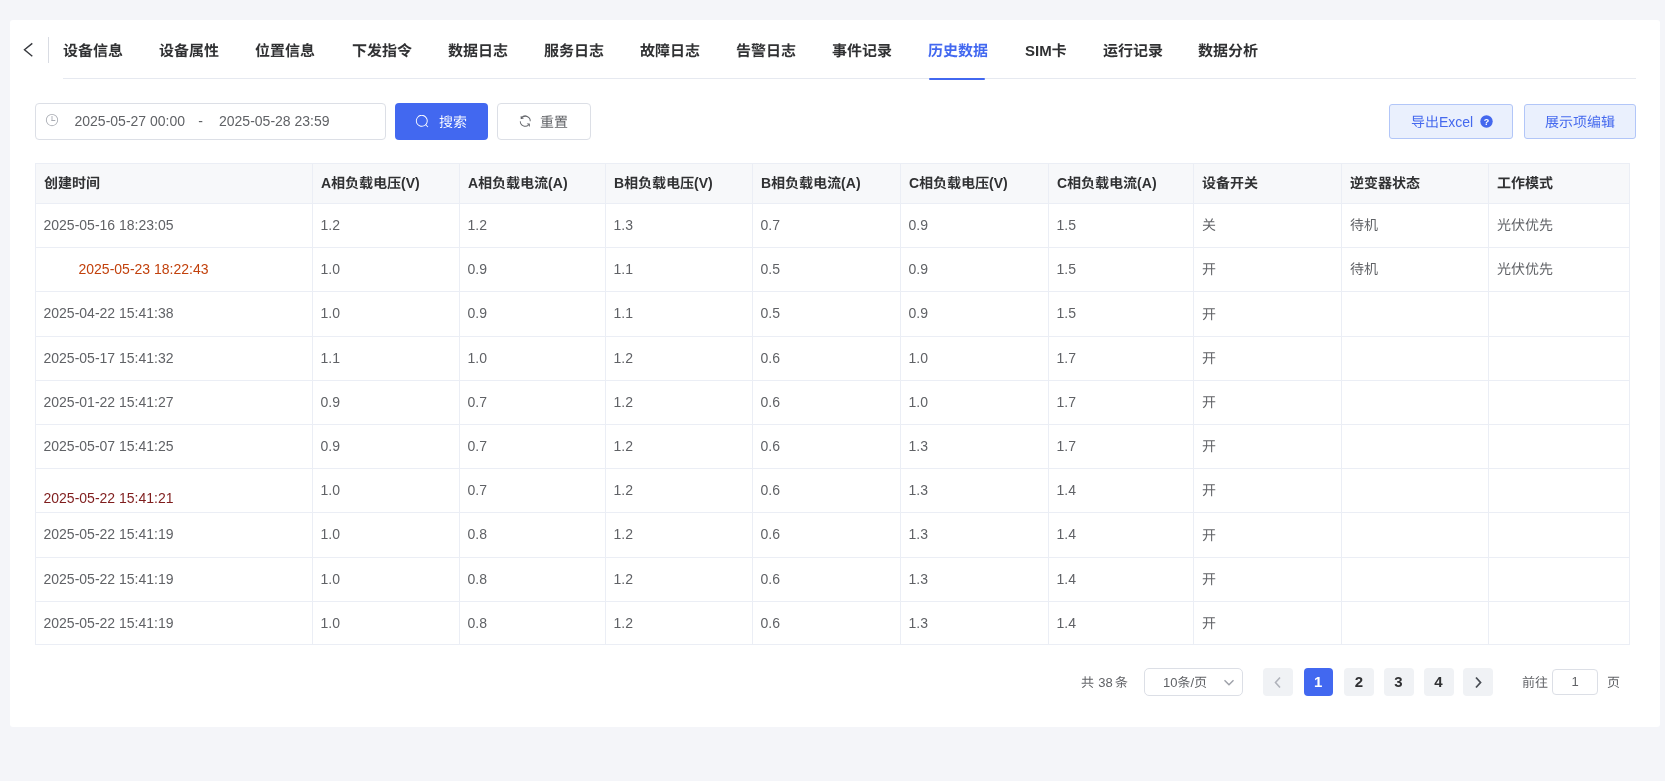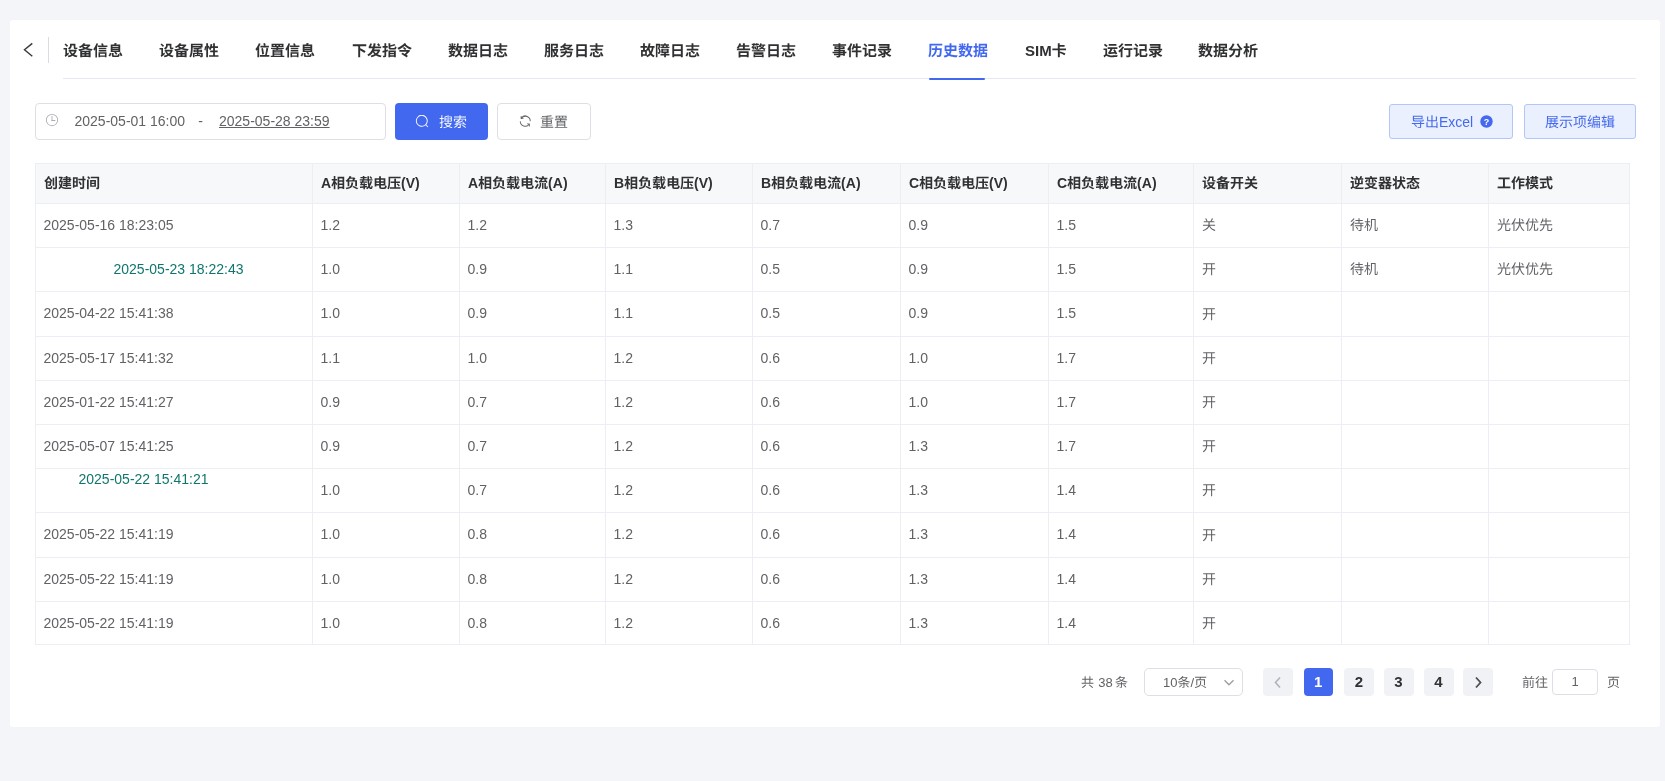--- a/index.html
+++ b/index.html
@@ -164,23 +164,23 @@
     <use href="#b6790" transform="translate(45.00 30) scale(0.015000 0.015000)" fill="#303133"></use>
   </svg>
 <div style="position:absolute;left:63px;top:78px;width:1573px;height:1.2px;background:#e6e9f0;"></div>
 <div style="position:absolute;left:928.9px;top:77.6px;width:56px;height:2.5px;background:#4268f0;border-radius:1px;"></div>
 <div style="position:absolute;left:35px;top:103px;width:351px;height:37px;background:#fff;border:1px solid #dcdfe6;border-radius:4px;box-sizing:border-box;"></div>
 <svg style="position:absolute;left:45.4px;top:113.2px" width="14" height="14" viewBox="0 0 1024 1024" fill="#a9acb3">
     <path d="M512 896a384 384 0 1 0 0-768 384 384 0 0 0 0 768zm0 64a448 448 0 1 1 0-896 448 448 0 0 1 0 896z"></path>
     <path d="M480 256a32 32 0 0 1 64 0v256a32 32 0 0 1-64 0V256z"></path>
     <path d="M480 512h256q32 0 32 32t-32 32H480q-32 0-32-32t32-32z"></path>
   </svg>
-<div style="position:absolute;left:74.5px;top:103px;width:130px;height:37px;line-height:37px;font-size:14px;color:#606266;text-align:left;">2025-05-01 16:00</div>
+<div style="position:absolute;left:74.5px;top:103px;width:130px;height:37px;line-height:37px;font-size:14px;color:#606266;text-align:left;">2025-05-27 00:00</div>
 <div style="position:absolute;left:186.5px;top:103px;width:28px;height:37px;line-height:37px;font-size:14px;color:#606266;text-align:center;">-</div>
-<div style="position:absolute;left:219px;top:103px;width:130px;height:37px;line-height:37px;font-size:14px;color:#606266;text-align:left;text-decoration:underline;">2025-05-28 23:59</div>
+<div style="position:absolute;left:219px;top:103px;width:130px;height:37px;line-height:37px;font-size:14px;color:#606266;text-align:left;">2025-05-28 23:59</div>
 <div style="position:absolute;left:395px;top:103px;width:93px;height:37px;background:#4268f0;border-radius:4px;"></div>
 <svg style="position:absolute;left:414.5px;top:114px" width="14.5" height="14.5" viewBox="0 0 1024 1024" fill="#fff">
     <path d="M795.904 750.72 920.832 875.648a32 32 0 0 1-45.248 45.248L750.656 795.904a416 416 0 1 1 45.248-45.184zm-45.248-45.248a352 352 0 1 0-49.856 49.856l49.856-49.856z"></path>
   </svg>
 <svg class="tr" style="left:439.0px;top:96.5px" width="30" height="42" viewBox="0 0 30 42">
     <use href="#r641C" transform="translate(0.00 30) scale(0.014000 0.014000)" fill="#fff"></use>
     <use href="#r7D22" transform="translate(14.00 30) scale(0.014000 0.014000)" fill="#fff"></use>
   </svg>
 <div style="position:absolute;left:497px;top:103px;width:94px;height:37px;background:#fff;border:1px solid #dcdfe6;border-radius:4px;box-sizing:border-box;"></div>
 <svg style="position:absolute;left:517.5px;top:114px" width="14.5" height="14.5" viewBox="0 0 1024 1024" fill="#64666b">
@@ -321,21 +321,21 @@
 <svg class="tr" style="left:1349.5px;top:200.1px" width="30" height="42" viewBox="0 0 30 42">
     <use href="#r5F85" transform="translate(0.00 30) scale(0.014000 0.014000)" fill="#606266"></use>
     <use href="#r673A" transform="translate(14.00 30) scale(0.014000 0.014000)" fill="#606266"></use>
   </svg>
 <svg class="tr" style="left:1496.5px;top:200.1px" width="58" height="42" viewBox="0 0 58 42">
     <use href="#r5149" transform="translate(0.00 30) scale(0.014000 0.014000)" fill="#606266"></use>
     <use href="#r4F0F" transform="translate(14.00 30) scale(0.014000 0.014000)" fill="#606266"></use>
     <use href="#r4F18" transform="translate(28.00 30) scale(0.014000 0.014000)" fill="#606266"></use>
     <use href="#r5148" transform="translate(42.00 30) scale(0.014000 0.014000)" fill="#606266"></use>
   </svg>
-<div style="position:absolute;left:43.5px;top:247.2px;width:200px;height:44.2px;line-height:44.2px;font-size:14px;color:#0f766e;text-align:right;">2025-05-23 18:22:43</div>
+<div style="position:absolute;left:43.5px;top:247.2px;width:200px;height:44.2px;line-height:44.2px;font-size:14px;color:#c2410c;text-align:center;">2025-05-23 18:22:43</div>
 <div style="position:absolute;left:320.5px;top:247.2px;width:80px;height:44.2px;line-height:44.2px;font-size:14px;color:#606266;text-align:left;">1.0</div>
 <div style="position:absolute;left:467.5px;top:247.2px;width:80px;height:44.2px;line-height:44.2px;font-size:14px;color:#606266;text-align:left;">0.9</div>
 <div style="position:absolute;left:613.5px;top:247.2px;width:80px;height:44.2px;line-height:44.2px;font-size:14px;color:#606266;text-align:left;">1.1</div>
 <div style="position:absolute;left:760.5px;top:247.2px;width:80px;height:44.2px;line-height:44.2px;font-size:14px;color:#606266;text-align:left;">0.5</div>
 <div style="position:absolute;left:908.5px;top:247.2px;width:80px;height:44.2px;line-height:44.2px;font-size:14px;color:#606266;text-align:left;">0.9</div>
 <div style="position:absolute;left:1056.5px;top:247.2px;width:80px;height:44.2px;line-height:44.2px;font-size:14px;color:#606266;text-align:left;">1.5</div>
 <svg class="tr" style="left:1201.5px;top:244.3px" width="16" height="42" viewBox="0 0 16 42">
     <use href="#r5F00" transform="translate(0.00 30) scale(0.014000 0.014000)" fill="#606266"></use>
   </svg>
 <svg class="tr" style="left:1349.5px;top:244.3px" width="30" height="42" viewBox="0 0 30 42">
@@ -381,21 +381,21 @@
 <div style="position:absolute;left:43.5px;top:424px;width:200px;height:44.2px;line-height:44.2px;font-size:14px;color:#606266;text-align:left;">2025-05-07 15:41:25</div>
 <div style="position:absolute;left:320.5px;top:424px;width:80px;height:44.2px;line-height:44.2px;font-size:14px;color:#606266;text-align:left;">0.9</div>
 <div style="position:absolute;left:467.5px;top:424px;width:80px;height:44.2px;line-height:44.2px;font-size:14px;color:#606266;text-align:left;">0.7</div>
 <div style="position:absolute;left:613.5px;top:424px;width:80px;height:44.2px;line-height:44.2px;font-size:14px;color:#606266;text-align:left;">1.2</div>
 <div style="position:absolute;left:760.5px;top:424px;width:80px;height:44.2px;line-height:44.2px;font-size:14px;color:#606266;text-align:left;">0.6</div>
 <div style="position:absolute;left:908.5px;top:424px;width:80px;height:44.2px;line-height:44.2px;font-size:14px;color:#606266;text-align:left;">1.3</div>
 <div style="position:absolute;left:1056.5px;top:424px;width:80px;height:44.2px;line-height:44.2px;font-size:14px;color:#606266;text-align:left;">1.7</div>
 <svg class="tr" style="left:1201.5px;top:421.1px" width="16" height="42" viewBox="0 0 16 42">
     <use href="#r5F00" transform="translate(0.00 30) scale(0.014000 0.014000)" fill="#606266"></use>
   </svg>
-<div style="position:absolute;left:43.5px;top:457px;width:200px;height:44.2px;line-height:44.2px;font-size:14px;color:#0f766e;text-align:center;">2025-05-22 15:41:21</div>
+<div style="position:absolute;left:43.5px;top:476px;width:200px;height:44.2px;line-height:44.2px;font-size:14px;color:#7f1d1d;text-align:left;">2025-05-22 15:41:21</div>
 <div style="position:absolute;left:320.5px;top:468.2px;width:80px;height:44.2px;line-height:44.2px;font-size:14px;color:#606266;text-align:left;">1.0</div>
 <div style="position:absolute;left:467.5px;top:468.2px;width:80px;height:44.2px;line-height:44.2px;font-size:14px;color:#606266;text-align:left;">0.7</div>
 <div style="position:absolute;left:613.5px;top:468.2px;width:80px;height:44.2px;line-height:44.2px;font-size:14px;color:#606266;text-align:left;">1.2</div>
 <div style="position:absolute;left:760.5px;top:468.2px;width:80px;height:44.2px;line-height:44.2px;font-size:14px;color:#606266;text-align:left;">0.6</div>
 <div style="position:absolute;left:908.5px;top:468.2px;width:80px;height:44.2px;line-height:44.2px;font-size:14px;color:#606266;text-align:left;">1.3</div>
 <div style="position:absolute;left:1056.5px;top:468.2px;width:80px;height:44.2px;line-height:44.2px;font-size:14px;color:#606266;text-align:left;">1.4</div>
 <svg class="tr" style="left:1201.5px;top:465.3px" width="16" height="42" viewBox="0 0 16 42">
     <use href="#r5F00" transform="translate(0.00 30) scale(0.014000 0.014000)" fill="#606266"></use>
   </svg>
 <div style="position:absolute;left:43.5px;top:512.4px;width:200px;height:44.2px;line-height:44.2px;font-size:14px;color:#606266;text-align:left;">2025-05-22 15:41:19</div>

